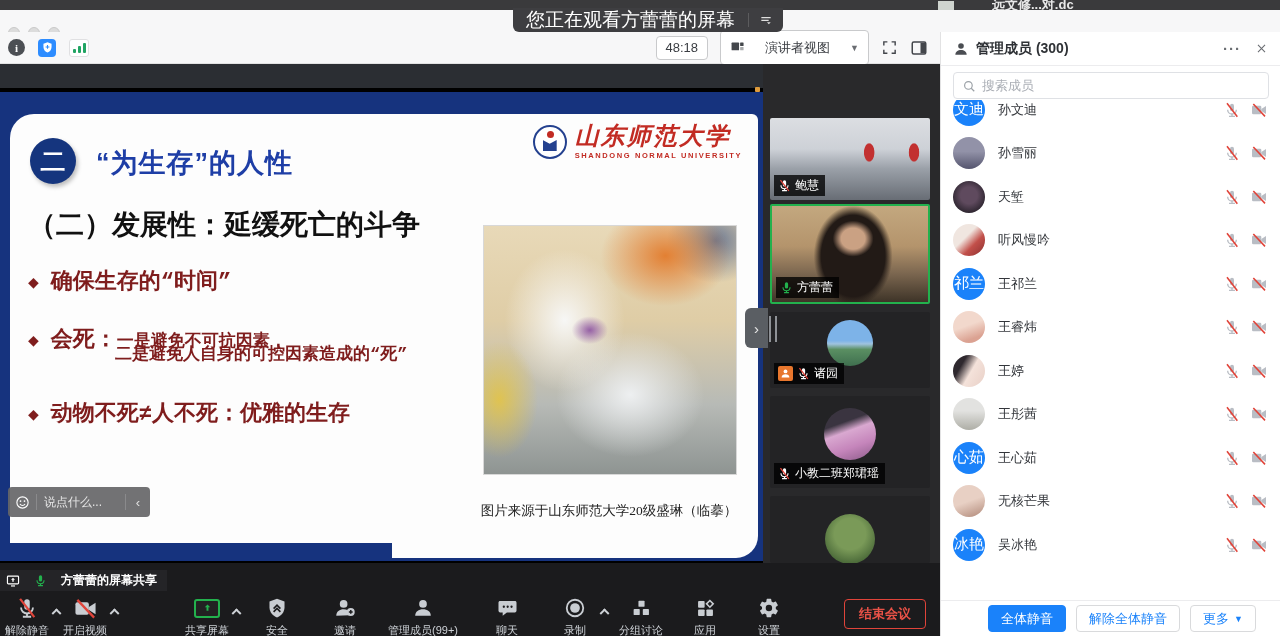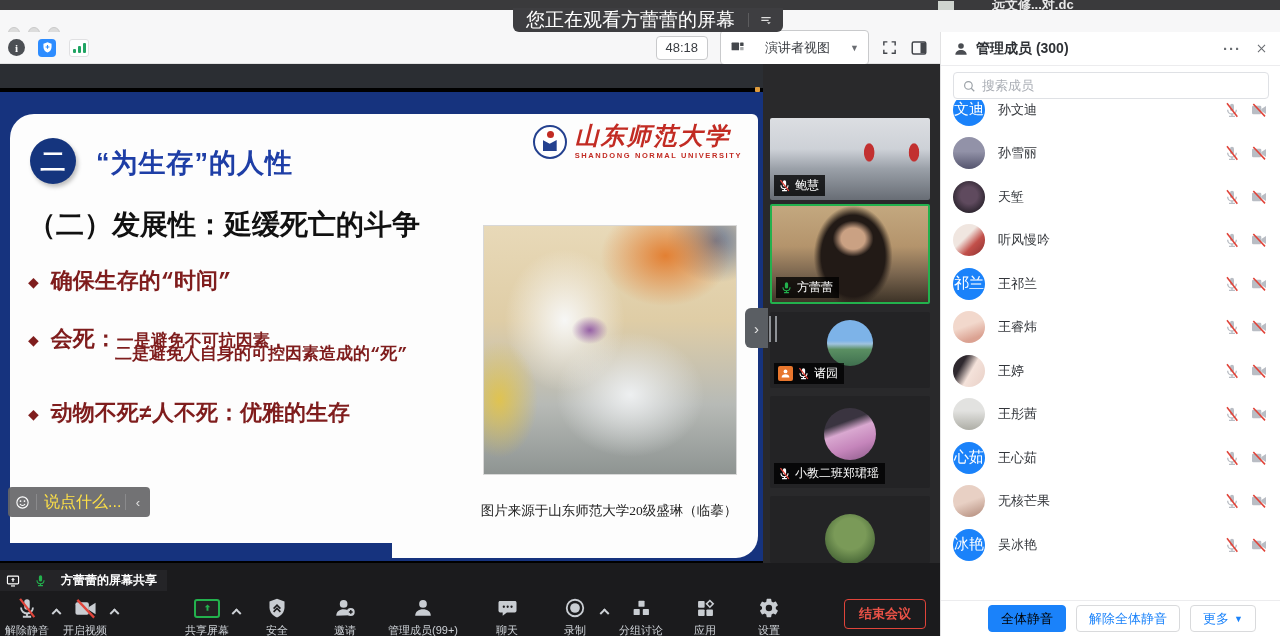--- a/index.html
+++ b/index.html
@@ -73,21 +73,21 @@
       radial-gradient(95px 80px at 58% 68%, rgba(240,242,244,.95), rgba(240,242,244,0) 78%),
       linear-gradient(180deg, #e8d9b8 0%, #dfcda6 38%, #b7bab6 72%, #8e9492 100%);
     border:1px solid #d8d8d8; }
   .caption { left:468px; top:388px; width:262px; text-align:center; color:#222; font-size:13.5px;
     font-family:"Liberation Serif","DejaVu Serif",serif; }
   
   #chat-bubble { left:8px; top:423px; width:142px; height:30px; background:rgba(102,102,104,.92); border-radius:4px;
     display:flex; align-items:center; color:#e3e3e3; z-index:10; }
   #chat-bubble .cb-smile { width:28px; display:flex; justify-content:center; color:#fff; }
   #chat-bubble .cb-div { width:1px; height:16px; background:#8a8a8c; }
-  #chat-bubble .cb-text { flex:1; font-size:16px; color:#fde047; padding-left:7px; }
+  #chat-bubble .cb-text { flex:1; font-size:12px; color:#e5e5e5; padding-left:7px; }
   #chat-bubble .cb-arrow { width:24px; text-align:center; font-size:13px; color:#e0e0e0; }
 
   
   #collapse-tab { left:745px; top:308px; width:23px; height:40px; background:#5a5e63; border-radius:6px 0 0 6px;
     display:flex; align-items:center; justify-content:center; color:#e8e8e8; font-size:15px; z-index:20; }
   #drag-handle { left:769px; top:316px; width:8px; height:26px; z-index:20;
     border-left:2px solid #8e9196; border-right:2px solid #8e9196; }
 
   
   #thumbstrip { left:763px; top:64px; width:177px; height:499px; background:#29292b; overflow:hidden; }
@@ -138,21 +138,21 @@
   .av-anime { background:linear-gradient(135deg,#f0e6e0 0 40%,#c2504a 65%,#8a2f2f 100%); }
   .av-pink  { background:linear-gradient(160deg,#f2d8cc 0 45%,#dba292 80%); }
   .av-pale  { background:linear-gradient(120deg,#2e282e 0 28%,#f4e2da 55%,#e8cfc6 100%); }
   .av-gray  { background:linear-gradient(180deg,#e2e2e0 0 40%,#aeaea6 100%); }
   .av-kid   { background:linear-gradient(160deg,#e8d0c4 0 50%,#b08878 100%); }
   .mname { margin-left:13px; font-size:13px; color:#33363b; }
   .mics { margin-left:auto; display:flex; align-items:center; gap:11px; color:#b9bdc4; }
   #panel-footer { left:0; top:568px; width:340px; height:36px; border-top:1px solid #ececee; background:#fff;
     display:flex; align-items:center; justify-content:center; gap:10px; padding-left:22px; }
   .pf-btn { height:27px; padding:0 12px; border-radius:4px; font-size:13px; display:flex; align-items:center; gap:5px; }
-  .pf-primary { background:#1a82fa; color:#000000; border:1px solid #1a82fa; }
+  .pf-primary { background:#1a82fa; color:#ffffff; border:1px solid #1a82fa; }
   .pf-ghost { background:#fff; color:#1a82fa; border:1px solid #d9dadc; }
   .pf-caret { font-size:9px; }
 
   
   #bottombar { left:0; top:563px; width:940px; height:73px; background:#1b1b1d; z-index:15; }
   #share-status { left:0; top:7px; height:21px; background:#242427; display:flex; align-items:center; gap:14px;
     padding:0 10px 0 6px; color:#fff; font-size:12px; font-weight:bold; }
   #tb-row { left:0; top:31px; width:940px; height:42px; display:flex; align-items:flex-start; }
   .tb-item { display:flex; flex-direction:column; align-items:center; gap:3px; color:#ced2d7; font-size:11px;
     min-width:46px; padding-top:2px; }

